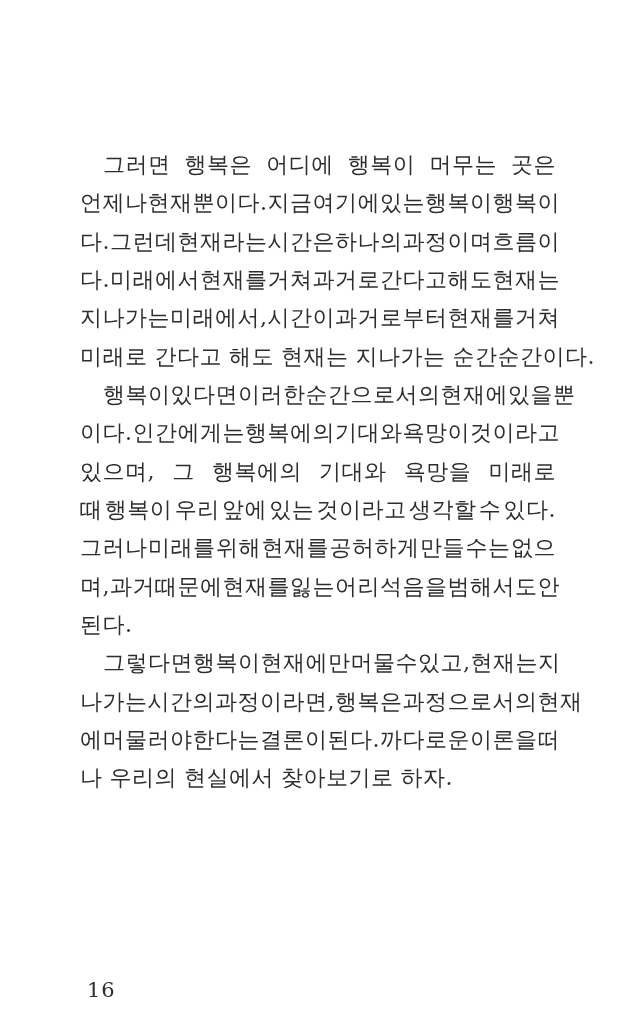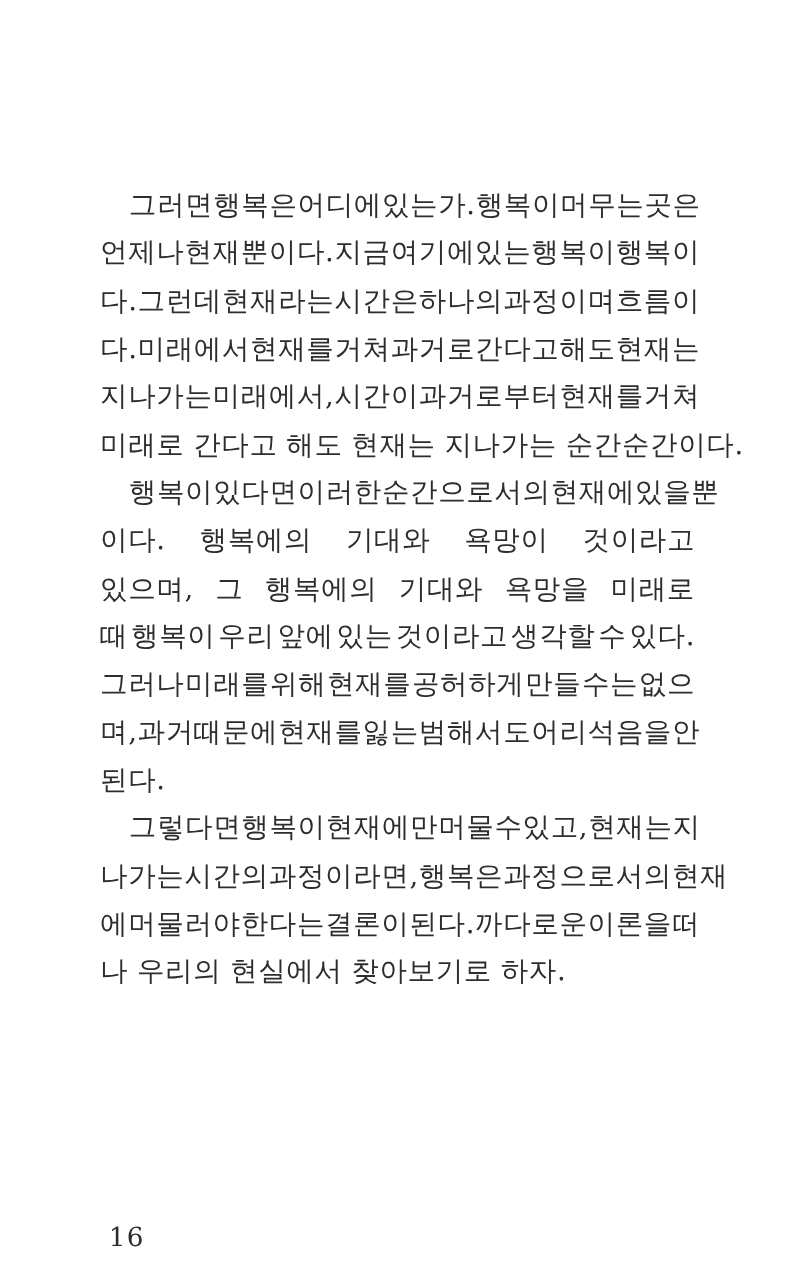--- a/index.html
+++ b/index.html
@@ -61,21 +61,20 @@
 </head>
 <body style="background: rgb(255, 255, 255); color: rgb(45, 45, 45);">
 
 <div class="page" style="background: rgb(255, 255, 255); margin-top: 44px;">
   <div class="text-block" id="text-block">
       <div class="para">
         <div class="line first">
           <span class="word">그러면</span>
           <span class="word">행복은</span>
           <span class="word">어디에</span>
-          <span class="word">있는가.</span>
           <span class="word">행복이</span>
           <span class="word">머무는</span>
           <span class="word">곳은</span>
         </div>
         <div class="line">
           <span class="word">언제나</span>
           <span class="word">현재뿐이다.</span>
           <span class="word">지금</span>
           <span class="word">여기에</span>
           <span class="word">있는</span>
@@ -123,20 +122,21 @@
           <span class="word">행복이</span>
           <span class="word">있다면</span>
           <span class="word">이러한</span>
           <span class="word">순간으로서의</span>
           <span class="word">현재에</span>
           <span class="word">있을</span>
           <span class="word">뿐</span>
         </div>
         <div class="line">
           <span class="word">이다.</span>
+          <span class="word">인간에게는</span>
           <span class="word">행복에의</span>
           <span class="word">기대와</span>
           <span class="word">욕망이</span>
           <span class="word">것이라고</span>
         </div>
         <div class="line">
           <span class="word">있으며,</span>
           <span class="word">그</span>
           <span class="word">행복에의</span>
           <span class="word">기대와</span>
@@ -163,22 +163,22 @@
           <span class="word">만들</span>
           <span class="word">수는</span>
           <span class="word">없으</span>
         </div>
         <div class="line">
           <span class="word">며,</span>
           <span class="word">과거</span>
           <span class="word">때문에</span>
           <span class="word">현재를</span>
           <span class="word">잃는</span>
+          <span class="word">어리석음을</span>
           <span class="word">범해서도</span>
-          <span class="word">어리석음을</span>
           <span class="word">안</span>
         </div>
         <div class="line last">
           <span class="word">된다.</span>
         </div>
       </div>
       <div class="para">
         <div class="line first">
           <span class="word">그렇다면</span>
           <span class="word">행복이</span>

